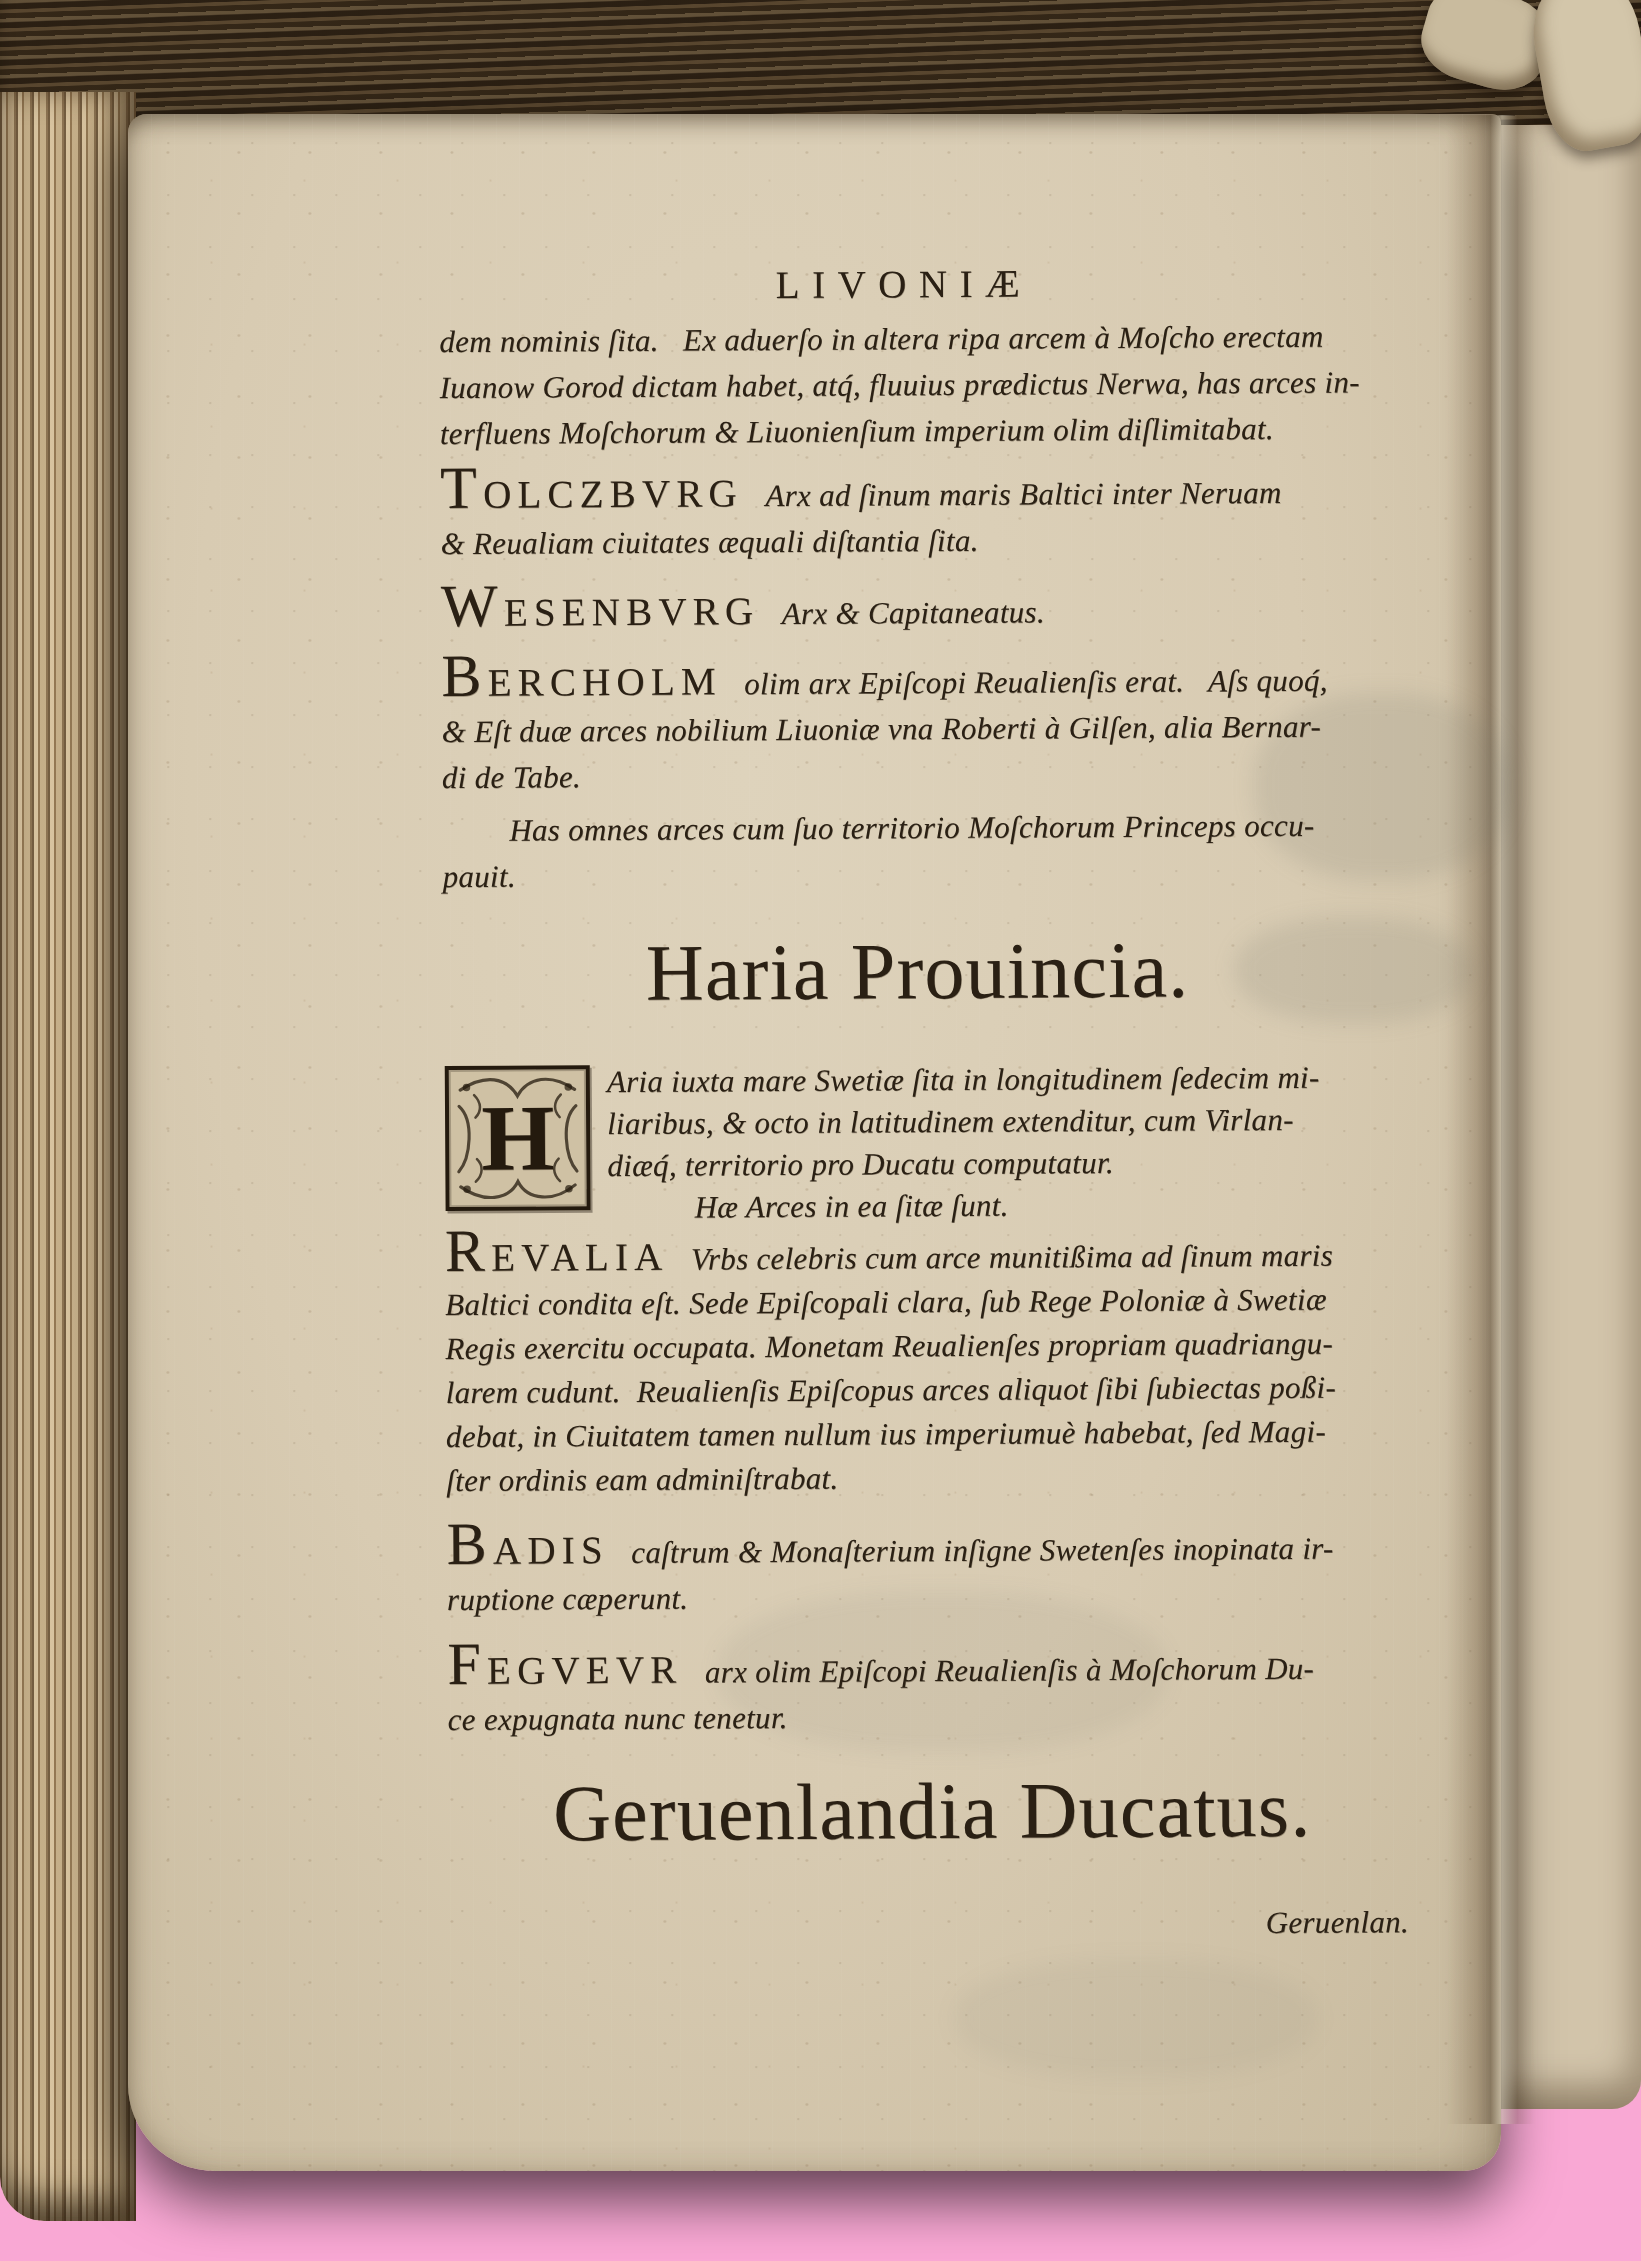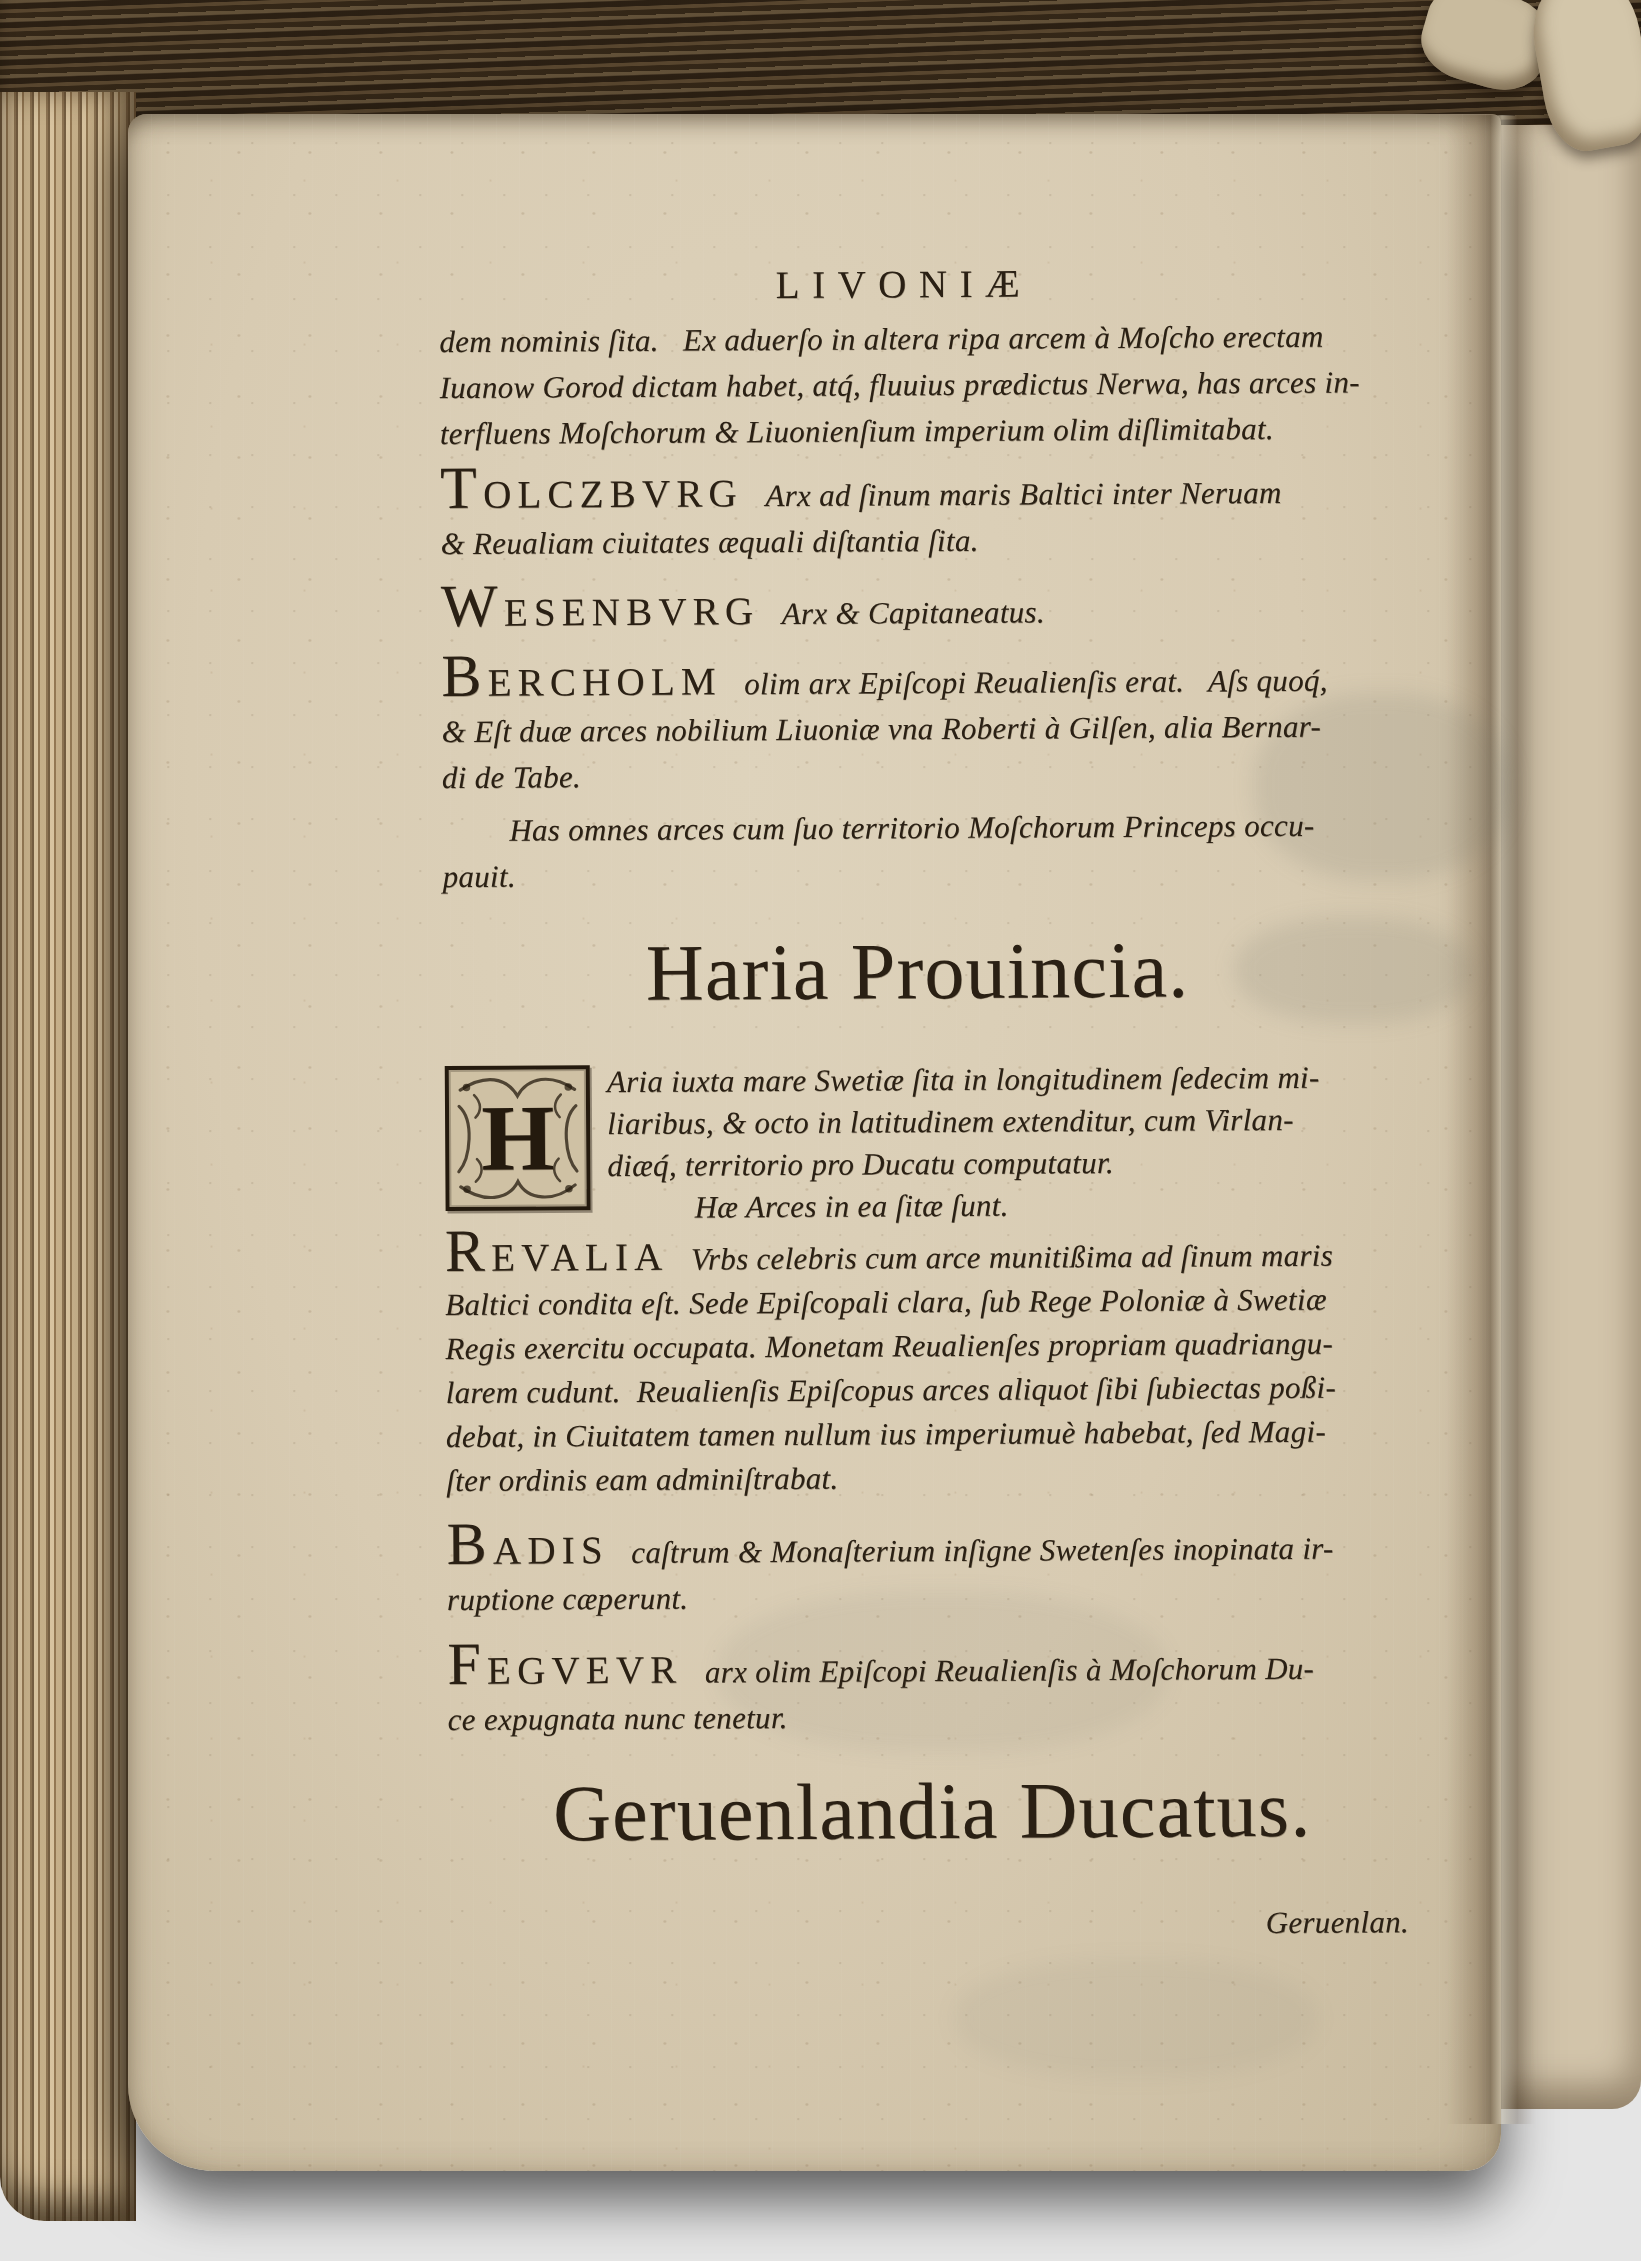--- a/index.html
+++ b/index.html
@@ -1,18 +1,18 @@
 <!DOCTYPE html>
 <html style="font-size:10px"><head>
 <meta charset="utf-8">
 <style>
   html,body { margin:0; padding:0; background:#121110; }
   .stage {
     position:relative; width:1641px; height:2261px; overflow:hidden;
-    background:#e5e5e5; font-family:"Liberation Serif", serif;
+    background:#f9a8d4; font-family:"Liberation Serif", serif;
   }
 
   
   .top-band {
     position:absolute; left:0; top:0; width:1641px; height:140px; z-index:1;
     background:#33271a;
     background-image:
       repeating-linear-gradient(178deg,
         rgba(205,176,126,.30) 0 3.1px,
         rgba(36,25,13,.55) 4.4px 9.4px,

